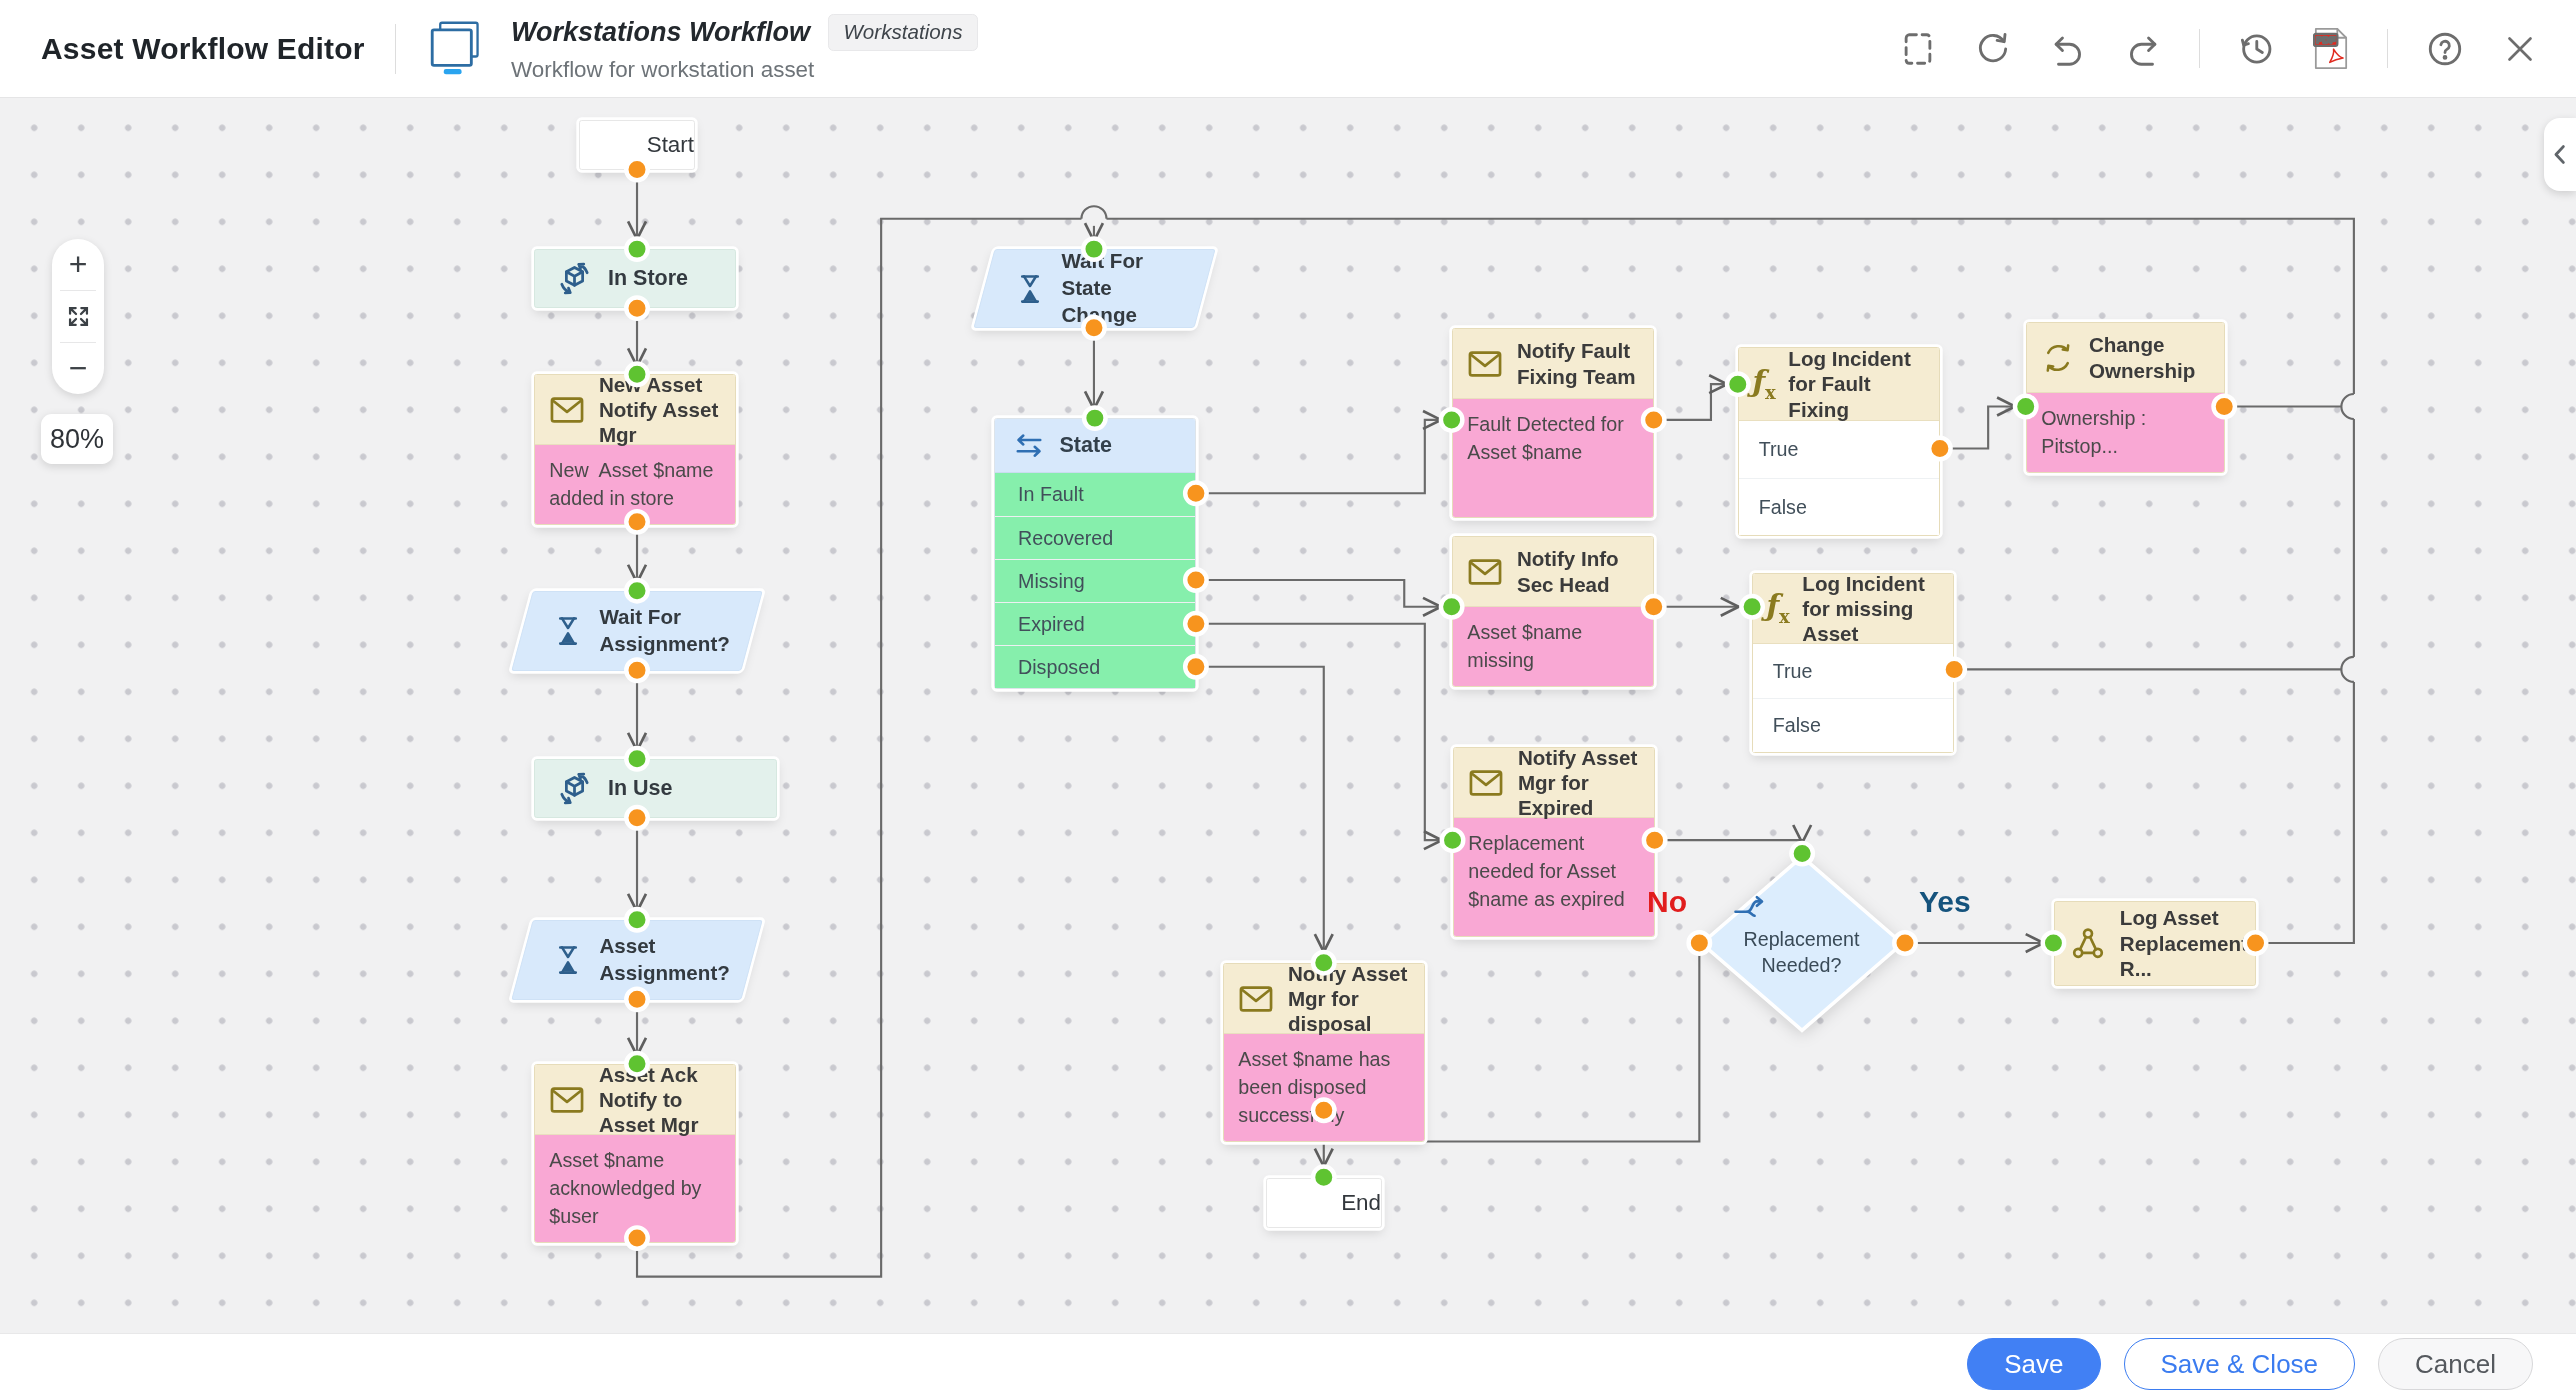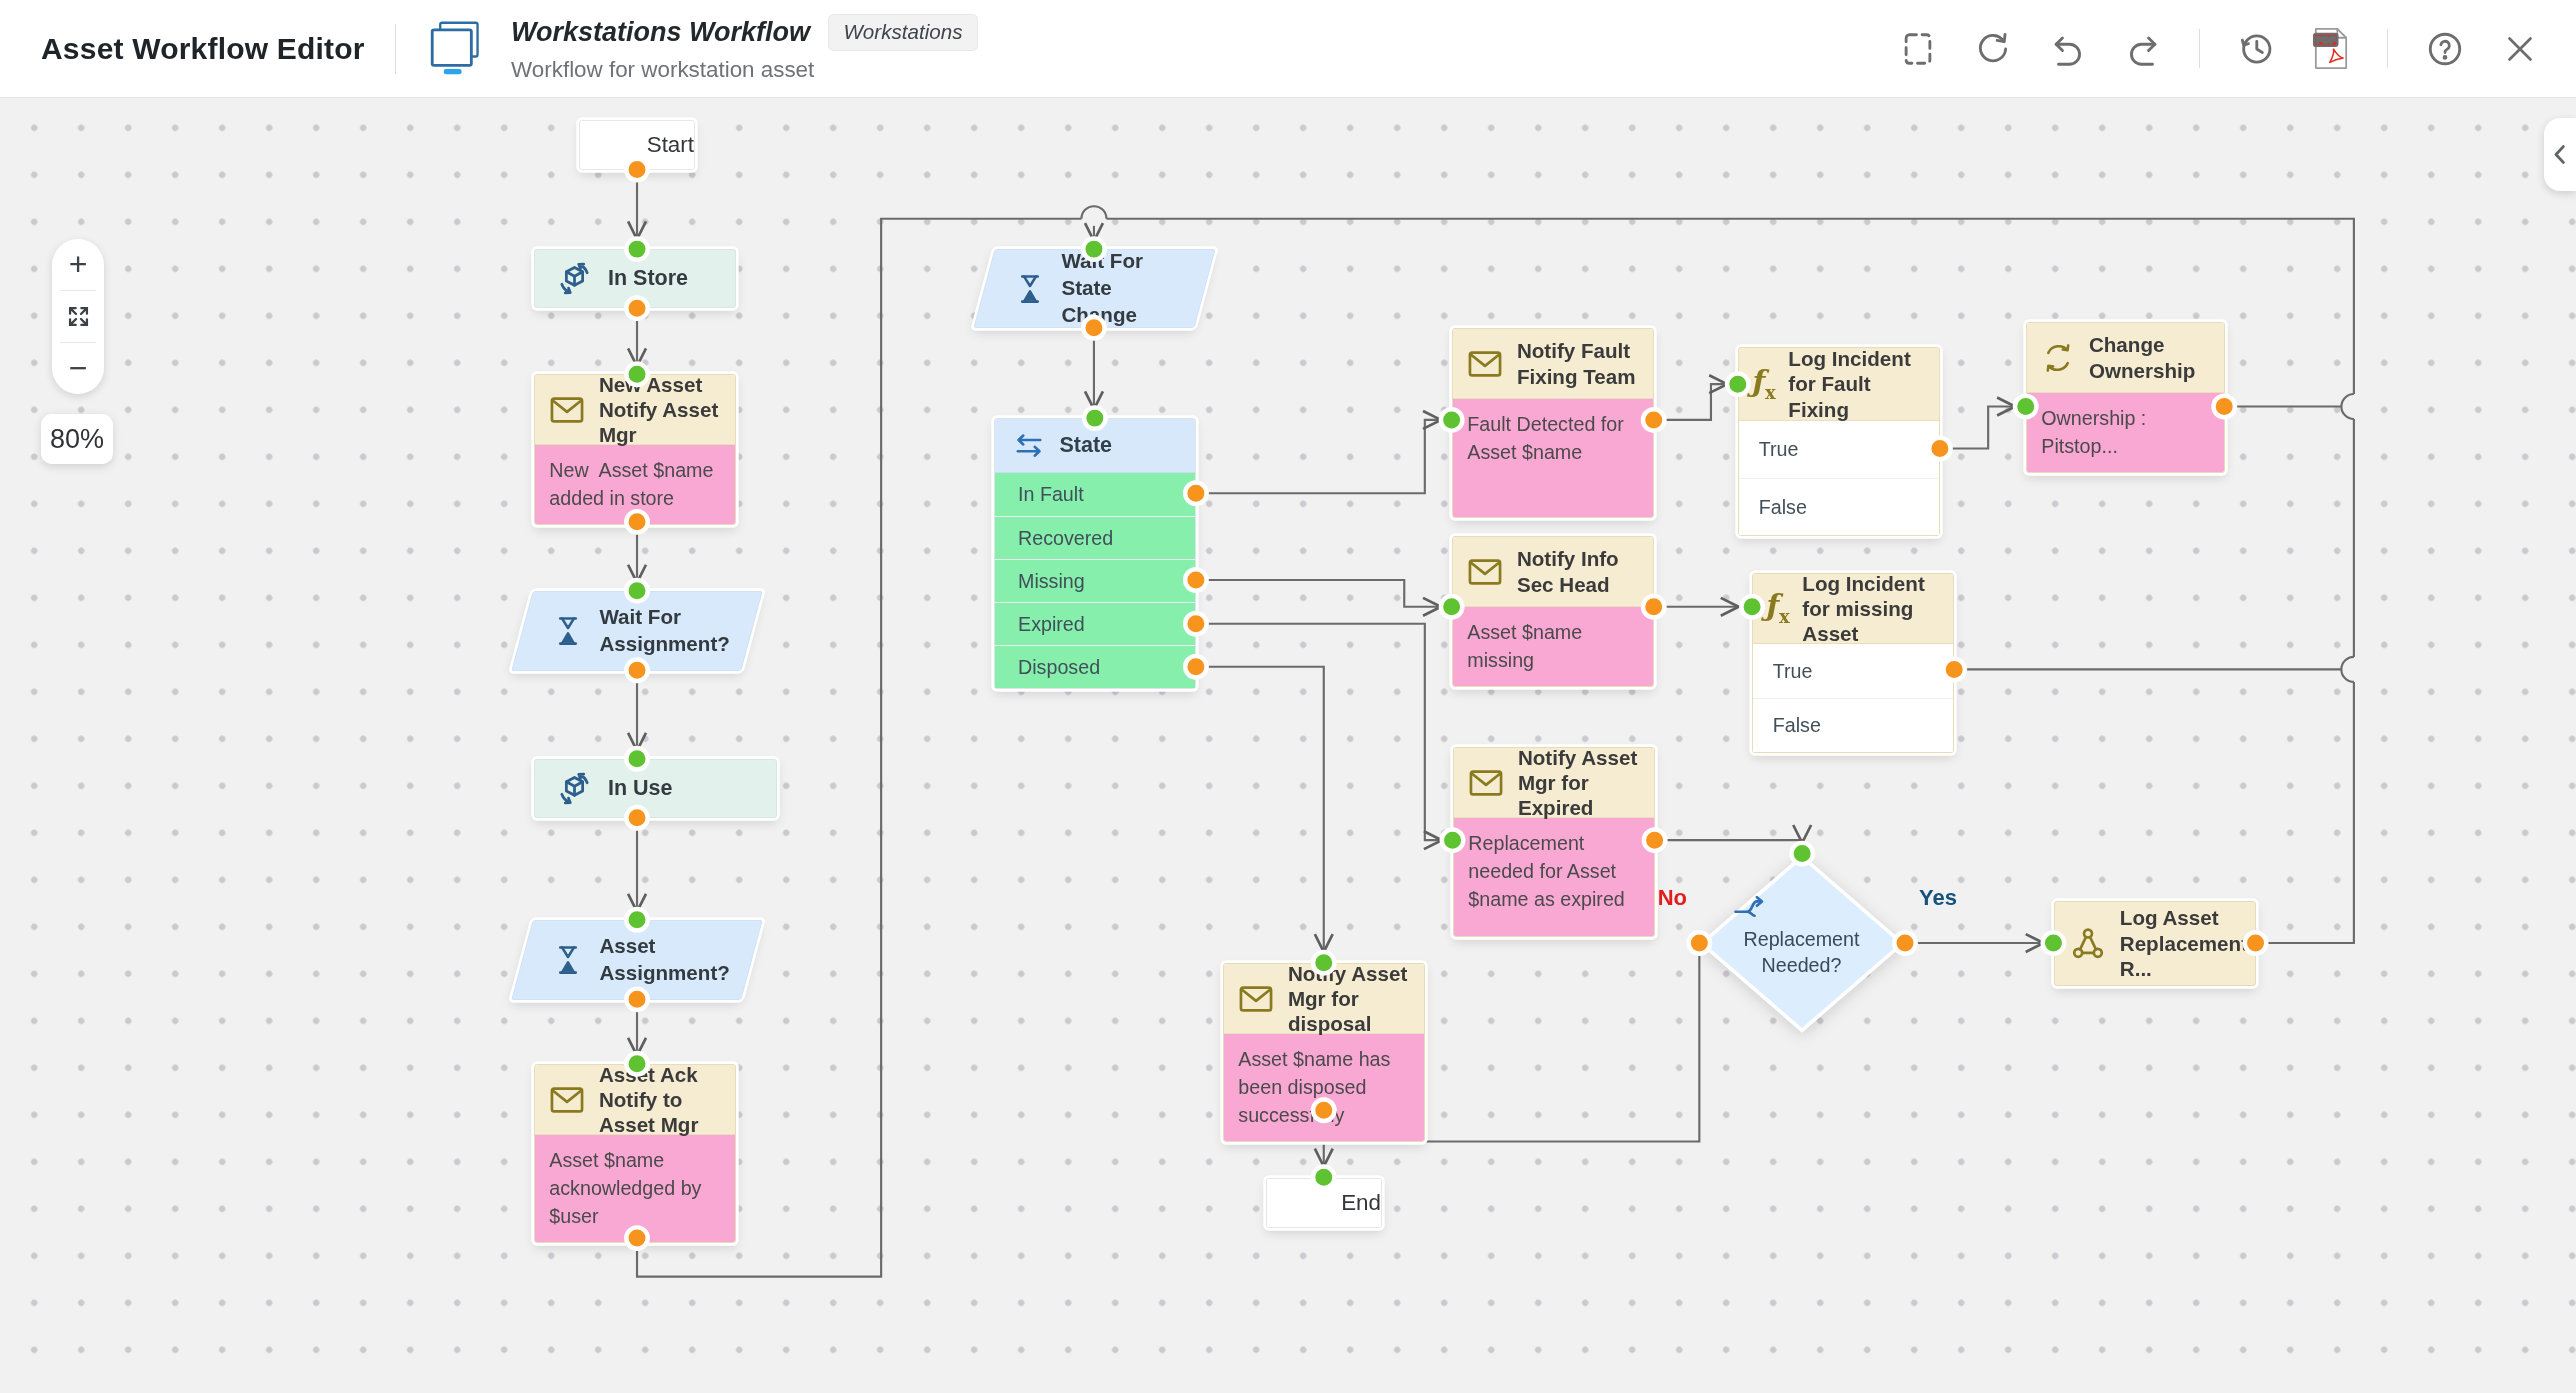--- a/index.html
+++ b/index.html
@@ -68,21 +68,21 @@
   .lrow64 { height:57px; display:flex; align-items:center; padding:0 19.7px; background:#fff;
     border-top:0.9px solid #eef1f3; font-size:19.7px; color:#414f5a; }
   .lrow60 { height:54px; display:flex; align-items:center; padding:0 19.7px; background:#fff;
     border-top:0.9px solid #eef1f3; font-size:19.7px; color:#414f5a; }
   .sbx { border:0.9px solid #dde4ea; }
 
   .dmw { position:absolute; width:206px; height:179px; z-index:2; cursor:pointer; }
   .dmw svg.poly { position:absolute; left:0; top:0; filter:drop-shadow(0 3.6px 7.2px rgba(0,0,0,.14)); }
   .dm-in { position:absolute; left:31px; top:34px; width:143px; text-align:center;
     font-size:19.7px; color:#394a57; line-height:1.32; }
-  .dm-lbl { position:absolute; z-index:2; font-size:22px; font-weight:700; }
+  .dm-lbl { position:absolute; z-index:2; font-size:30px; font-weight:700; }
   .lbl-no { color:#e11d1d; } .lbl-yes { color:#15537d; }
 
   .nicon { flex:0 0 auto; display:flex; }
   .ic-olive { color:#8a7a1f; } .ic-navy { color:#2e5f8c; } .ic-blue { color:#2f6fb3; }
   .nicon svg { stroke:currentColor; fill:none; stroke-width:1.7; stroke-linecap:round; stroke-linejoin:round; }
   .fxg { font-size:29.5px; font-style:italic; color:#8a7a1f; font-family:"DejaVu Serif",serif; line-height:1; }
   .fxg sub { font-size:18px; font-style:normal; }
 
   
   #zoomctl { position:absolute; left:52px; top:141px; width:52px; background:#fff; border-radius:27px;
@@ -562,14 +562,19 @@
       <div class="zbtn">−</div>
     </div>
     <div id="zoomlvl">80%</div>
     <div id="paneltg">
       <svg width="27" height="27" viewBox="0 0 24 24">
           <use href="#i-chl"></use>
         </svg>
     </div>
   </div>
 
+  <div id="ftr">
+    <button class="btn btn-primary">Save</button>
+    <button class="btn btn-outline">Save &amp; Close</button>
+    <button class="btn btn-plain">Cancel</button>
+  </div>
 </div>
 
 
 </body></html>

